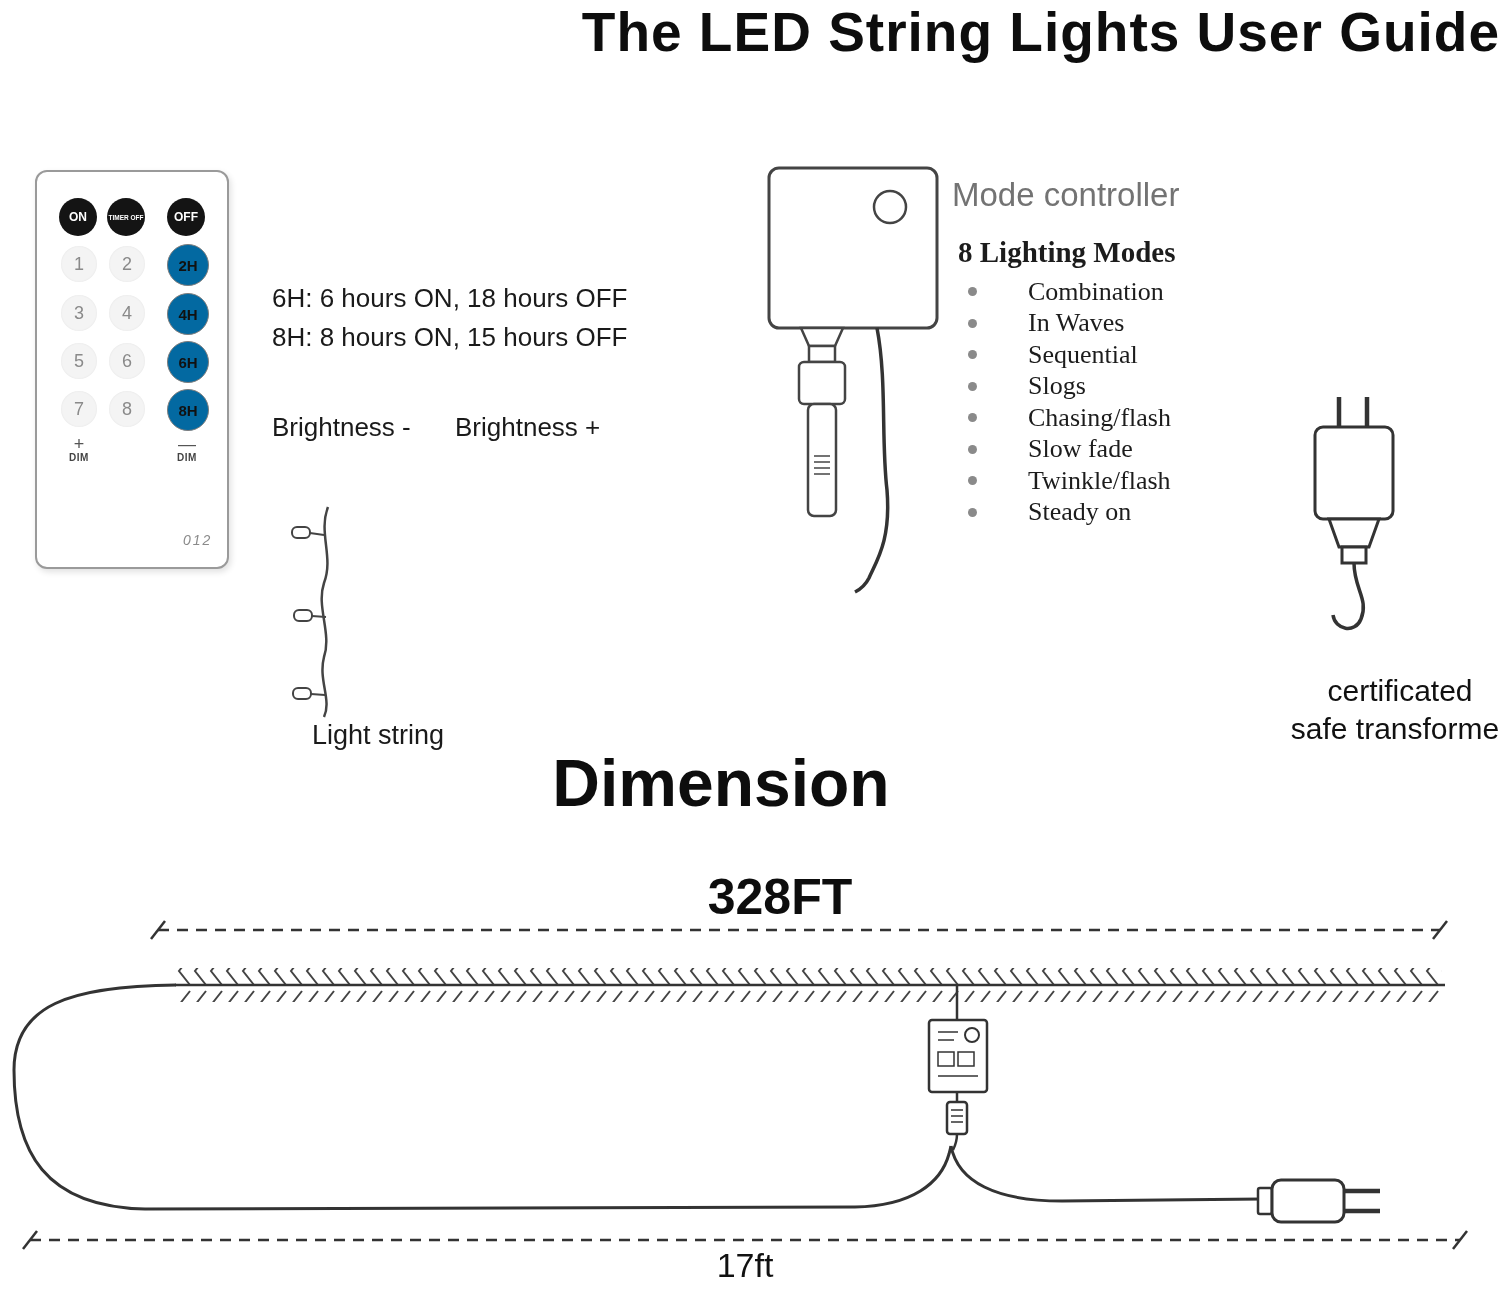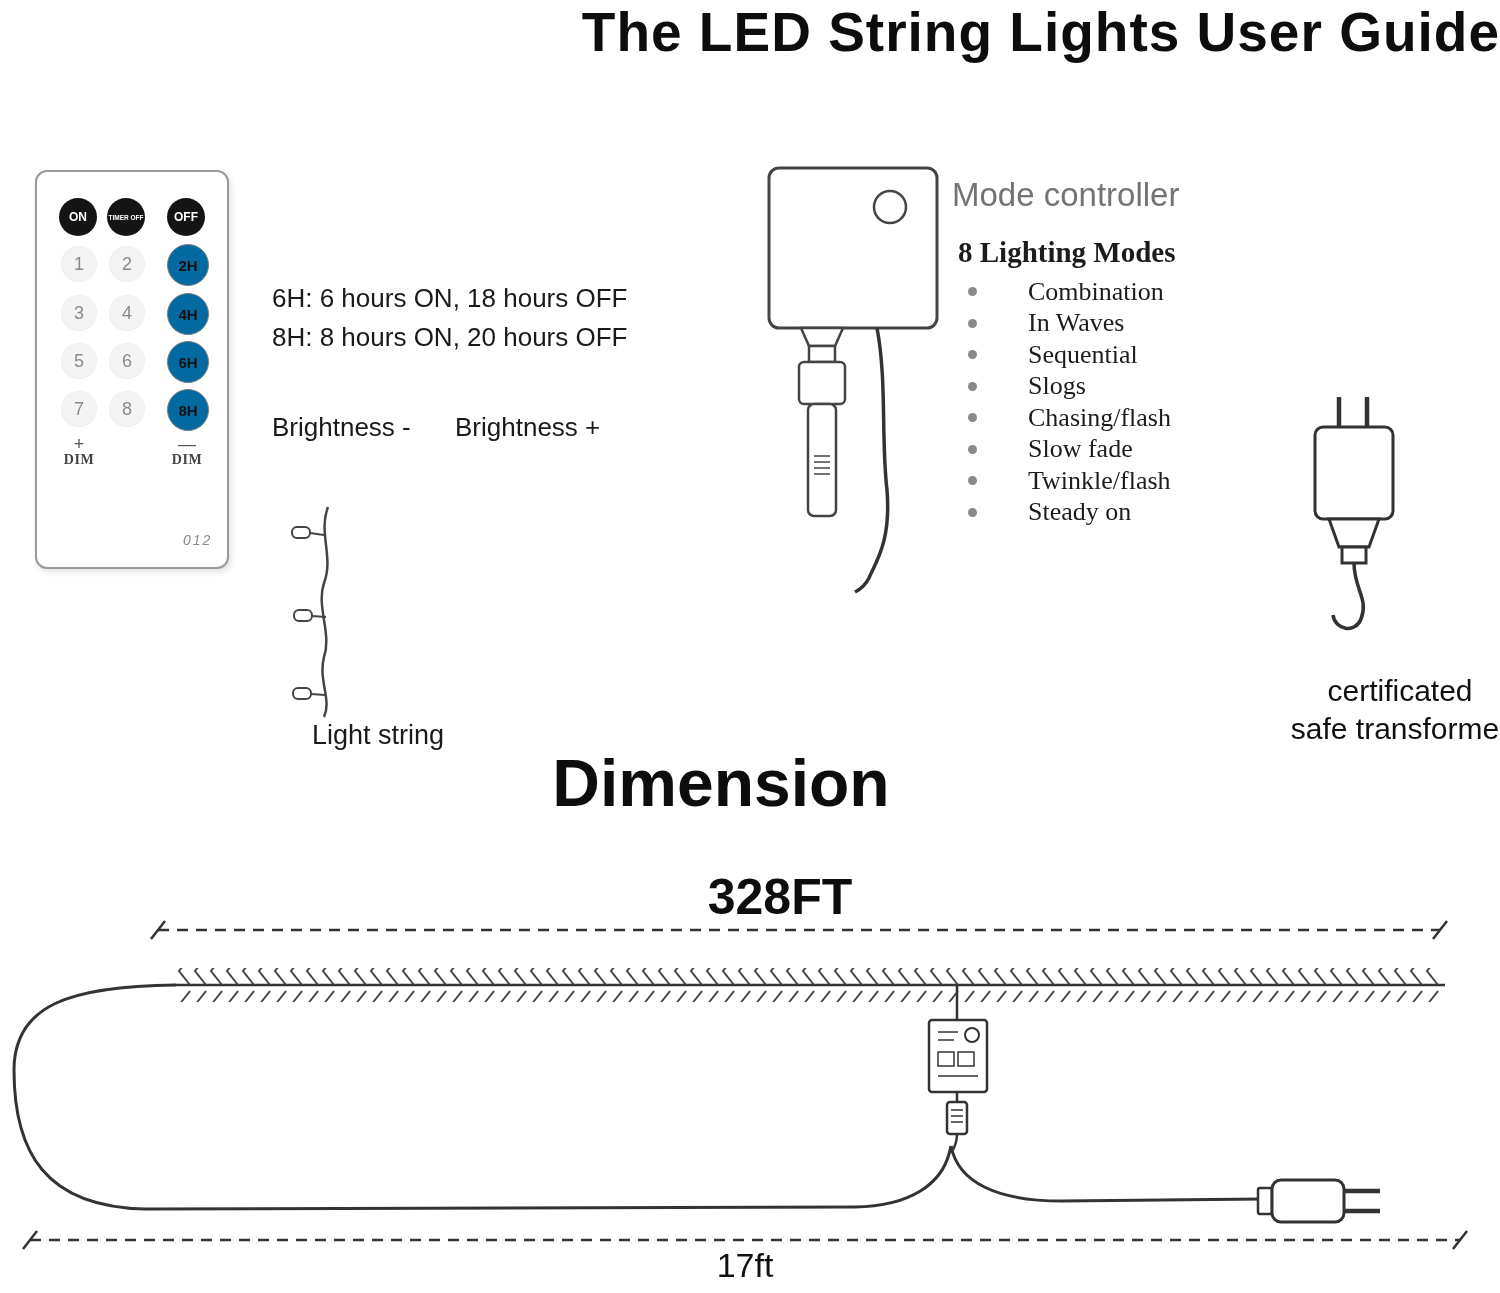--- a/index.html
+++ b/index.html
@@ -12,21 +12,21 @@
   .page-title{top:0;left:0;width:1500px;text-align:right;font-size:55px;font-weight:900;letter-spacing:1px;color:#0d0d0d;}
   
   .remote{left:35px;top:170px;width:190px;height:395px;background:#fff;border:2px solid #9a9a9a;border-radius:12px;box-shadow:2px 3px 6px rgba(0,0,0,0.12);}
   .rbtn{position:absolute;border-radius:50%;display:flex;align-items:center;justify-content:center;}
   .rbtn.power{width:38px;height:38px;background:#141414;color:#fff;font-weight:bold;font-size:12px;}
   .rbtn.power.tiny{font-size:6.5px;white-space:nowrap;}
   .rbtn.num{width:36px;height:36px;background:#f4f4f4;color:#8a8a8a;font-size:18px;box-shadow:inset 0 0 2px rgba(0,0,0,0.08);}
   .rbtn.timer{width:40px;height:40px;background:#0369a1;border:1px solid #7d7d7d;color:#111;font-size:15px;font-weight:bold;}
   .dim{position:absolute;width:36px;text-align:center;color:#555;}
   .dim .sym{display:block;font-size:18px;line-height:16px;}
-  .dim .lbl{display:block;font-size:14px;font-weight:bold;color:#444;letter-spacing:0.5px;font-family:Liberation Serif, serif;}
+  .dim .lbl{display:block;font-size:10px;font-weight:bold;color:#444;letter-spacing:0.5px;}
   .model-no{position:absolute;left:146px;top:360px;font-size:14px;color:#8a8a8a;font-style:italic;letter-spacing:2px;}
   
   .note{font-size:26px;color:#1a1a1a;}
   .caption{font-size:27px;color:#1a1a1a;}
   
   .mc-title{left:952px;top:176px;font-size:33px;color:#737373;}
   .modes-heading{left:958px;top:236px;font-size:29px;font-weight:bold;font-family:"Liberation Serif",serif;color:#1c1c1c;}
   .modes{left:968px;top:276px;list-style:none;margin:0;padding:0;}
   .modes li{display:flex;align-items:center;height:31.5px;font-size:26px;font-family:"Liberation Serif",serif;color:#1c1c1c;gap:37px;}
   .bullet{width:9px;height:9px;border-radius:50%;background:#8a8a8a;margin-right:14px;flex:0 0 auto;}
@@ -67,21 +67,21 @@
     <span class="lbl">DIM</span>
   </div>
   <div class="dim" style="left:132px;top:264px;">
     <span class="sym">—</span>
     <span class="lbl">DIM</span>
   </div>
   <div class="model-no">012</div>
 </div>
 
 <div class="abs note" style="left:272px;top:283px;">6H: 6 hours ON, 18 hours OFF</div>
-<div class="abs note" style="left:272px;top:322px;">8H: 8 hours ON, 20 hours OFF</div>
+<div class="abs note" style="left:272px;top:322px;">8H: 8 hours ON, 15 hours OFF</div>
 
 <div class="abs note" style="left:272px;top:412px;">Brightness -</div>
 <div class="abs note" style="left:455px;top:412px;">Brightness +</div>
 
 <svg class="abs" style="left:288px;top:505px;" width="90" height="215" viewBox="0 0 90 215">
   <path d="M 40 2 C 30 28, 46 52, 36 78 C 28 102, 44 128, 36 152 C 30 175, 44 195, 36 212" stroke="#444" stroke-width="2.5" fill="none"></path>
   <g>
     <line x1="36" y1="30" x2="22" y2="28" stroke="#444" stroke-width="2"></line>
     <rect x="4" y="22" width="18" height="11" rx="5" fill="#fff" stroke="#444" stroke-width="2"></rect>
   </g>

